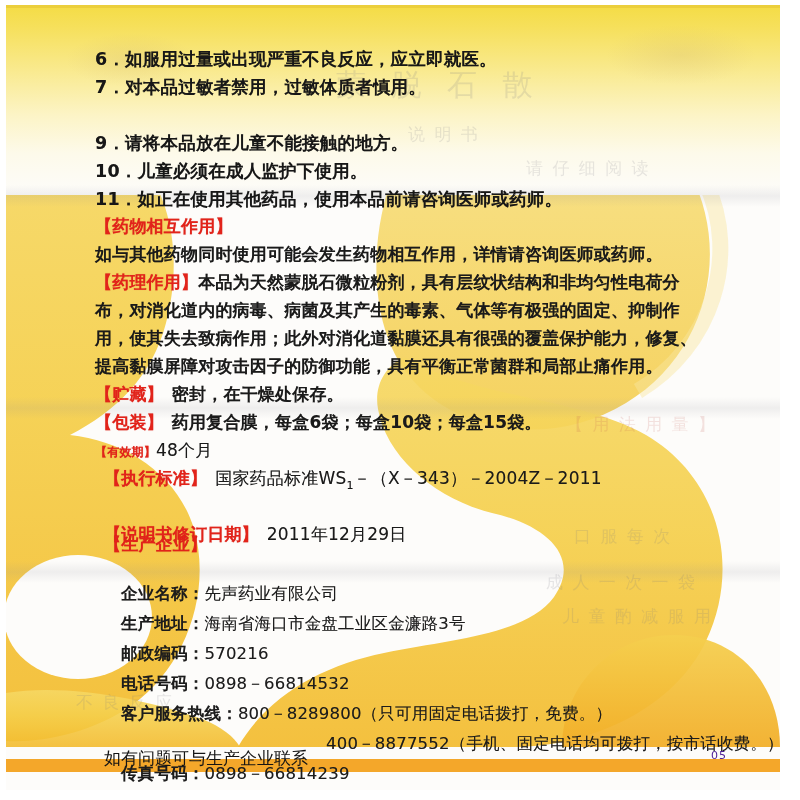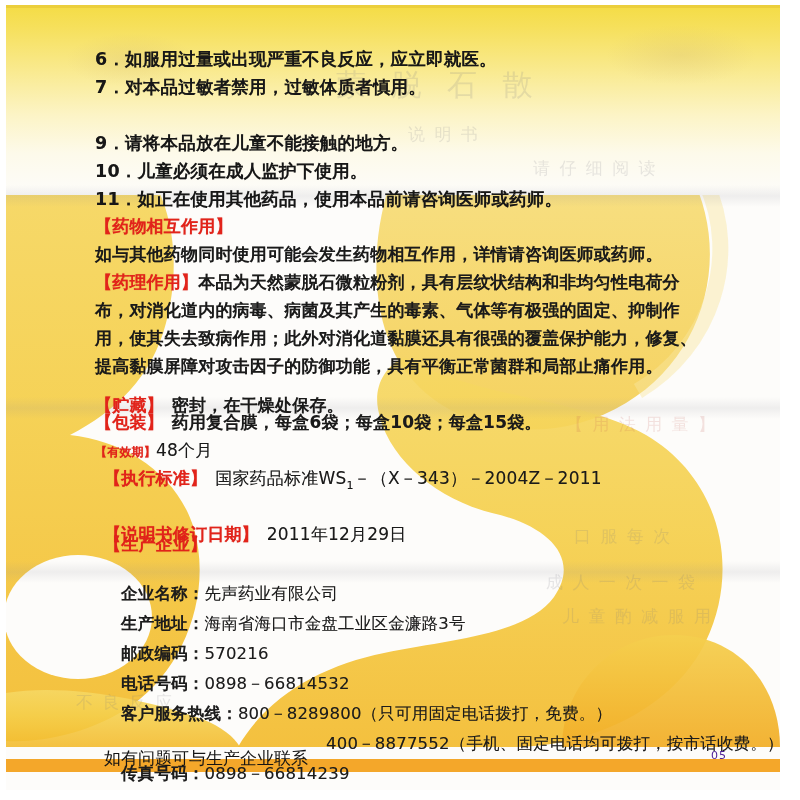--- a/index.html
+++ b/index.html
@@ -220,21 +220,21 @@
       <div class="bottom-strip"></div>
 
       <div class="blotch" style="left:60px;top:28px;width:130px;height:54px;"></div>
       <div class="blotch" style="left:600px;top:20px;width:150px;height:60px;"></div>
       <div class="scan-band" style="top:180px;"></div>
       <div class="scan-band" style="top:392px;"></div>
       <div class="scan-band" style="top:556px;"></div>
 
       <div class="ghost" style="left:330px;top:60px;font-size:30px;letter-spacing:8px;">蒙 脱 石 散</div>
       <div class="ghost" style="left:402px;top:118px;">说 明 书</div>
-      <div class="ghost" style="left:520px;top:152px;margin-left:7px;">请 仔 细 阅 读</div>
+      <div class="ghost" style="left:520px;top:152px;">请 仔 细 阅 读</div>
       <div class="ghost ghost-red" style="left:560px;top:408px;">【 用 法 用 量 】</div>
       <div class="ghost" style="left:568px;top:520px;">口 服 每 次</div>
       <div class="ghost" style="left:540px;top:566px;">成 人 一 次 一 袋</div>
       <div class="ghost" style="left:556px;top:600px;">儿 童 酌 减 服 用</div>
       <div class="ghost" style="left:70px;top:686px;">不 良 反 应</div>
     </div>
 
     <div class="content">
 
       <div class="line num-list" style="left:89px; top:42px;">6．如服用过量或出现严重不良反应，应立即就医。</div>
@@ -246,21 +246,21 @@
       <div class="line hdr" style="left:89px; top:210px; font-size:17px;">【药物相互作用】</div>
       <div class="line body-txt" style="left:89px; top:238px;">如与其他药物同时使用可能会发生药物相互作用，详情请咨询医师或药师。</div>
 
       <div class="line" style="left:89px; top:266px;">
         <span class="hdr" style="font-size:17px;">【药理作用】</span><span class="body-txt">本品为天然蒙脱石微粒粉剂，具有层纹状结构和非均匀性电荷分</span>
       </div>
       <div class="line body-txt" style="left:89px; top:294px;">布，对消化道内的病毒、病菌及其产生的毒素、气体等有极强的固定、抑制作</div>
       <div class="line body-txt" style="left:89px; top:322px;">用，使其失去致病作用；此外对消化道黏膜还具有很强的覆盖保护能力，修复、</div>
       <div class="line body-txt" style="left:89px; top:350px;">提高黏膜屏障对攻击因子的防御功能，具有平衡正常菌群和局部止痛作用。</div>
 
-      <div class="line" style="left:89px; top:389px;font-family:Liberation Serif, serif;">
+      <div class="line" style="left:89px; top:378px;font-family:Liberation Serif, serif;">
         <span class="hdr" style="font-size:17px;">【贮藏】</span><span class="body-txt" style="margin-left:8px;">密封，在干燥处保存。</span>
       </div>
 
       <div class="line" style="left:89px; top:406px;">
         <span class="hdr" style="font-size:17px;">【包装】</span><span class="body-txt" style="margin-left:8px;">药用复合膜，每盒6袋；每盒10袋；每盒15袋。</span>
       </div>
 
       <div class="line" style="left:89px; top:434px;">
         <span class="hdr" style="font-size:12px;">【有效期】</span><span class="body-txt" style="margin-left:0;font-weight:normal;">48个月</span>
       </div>

